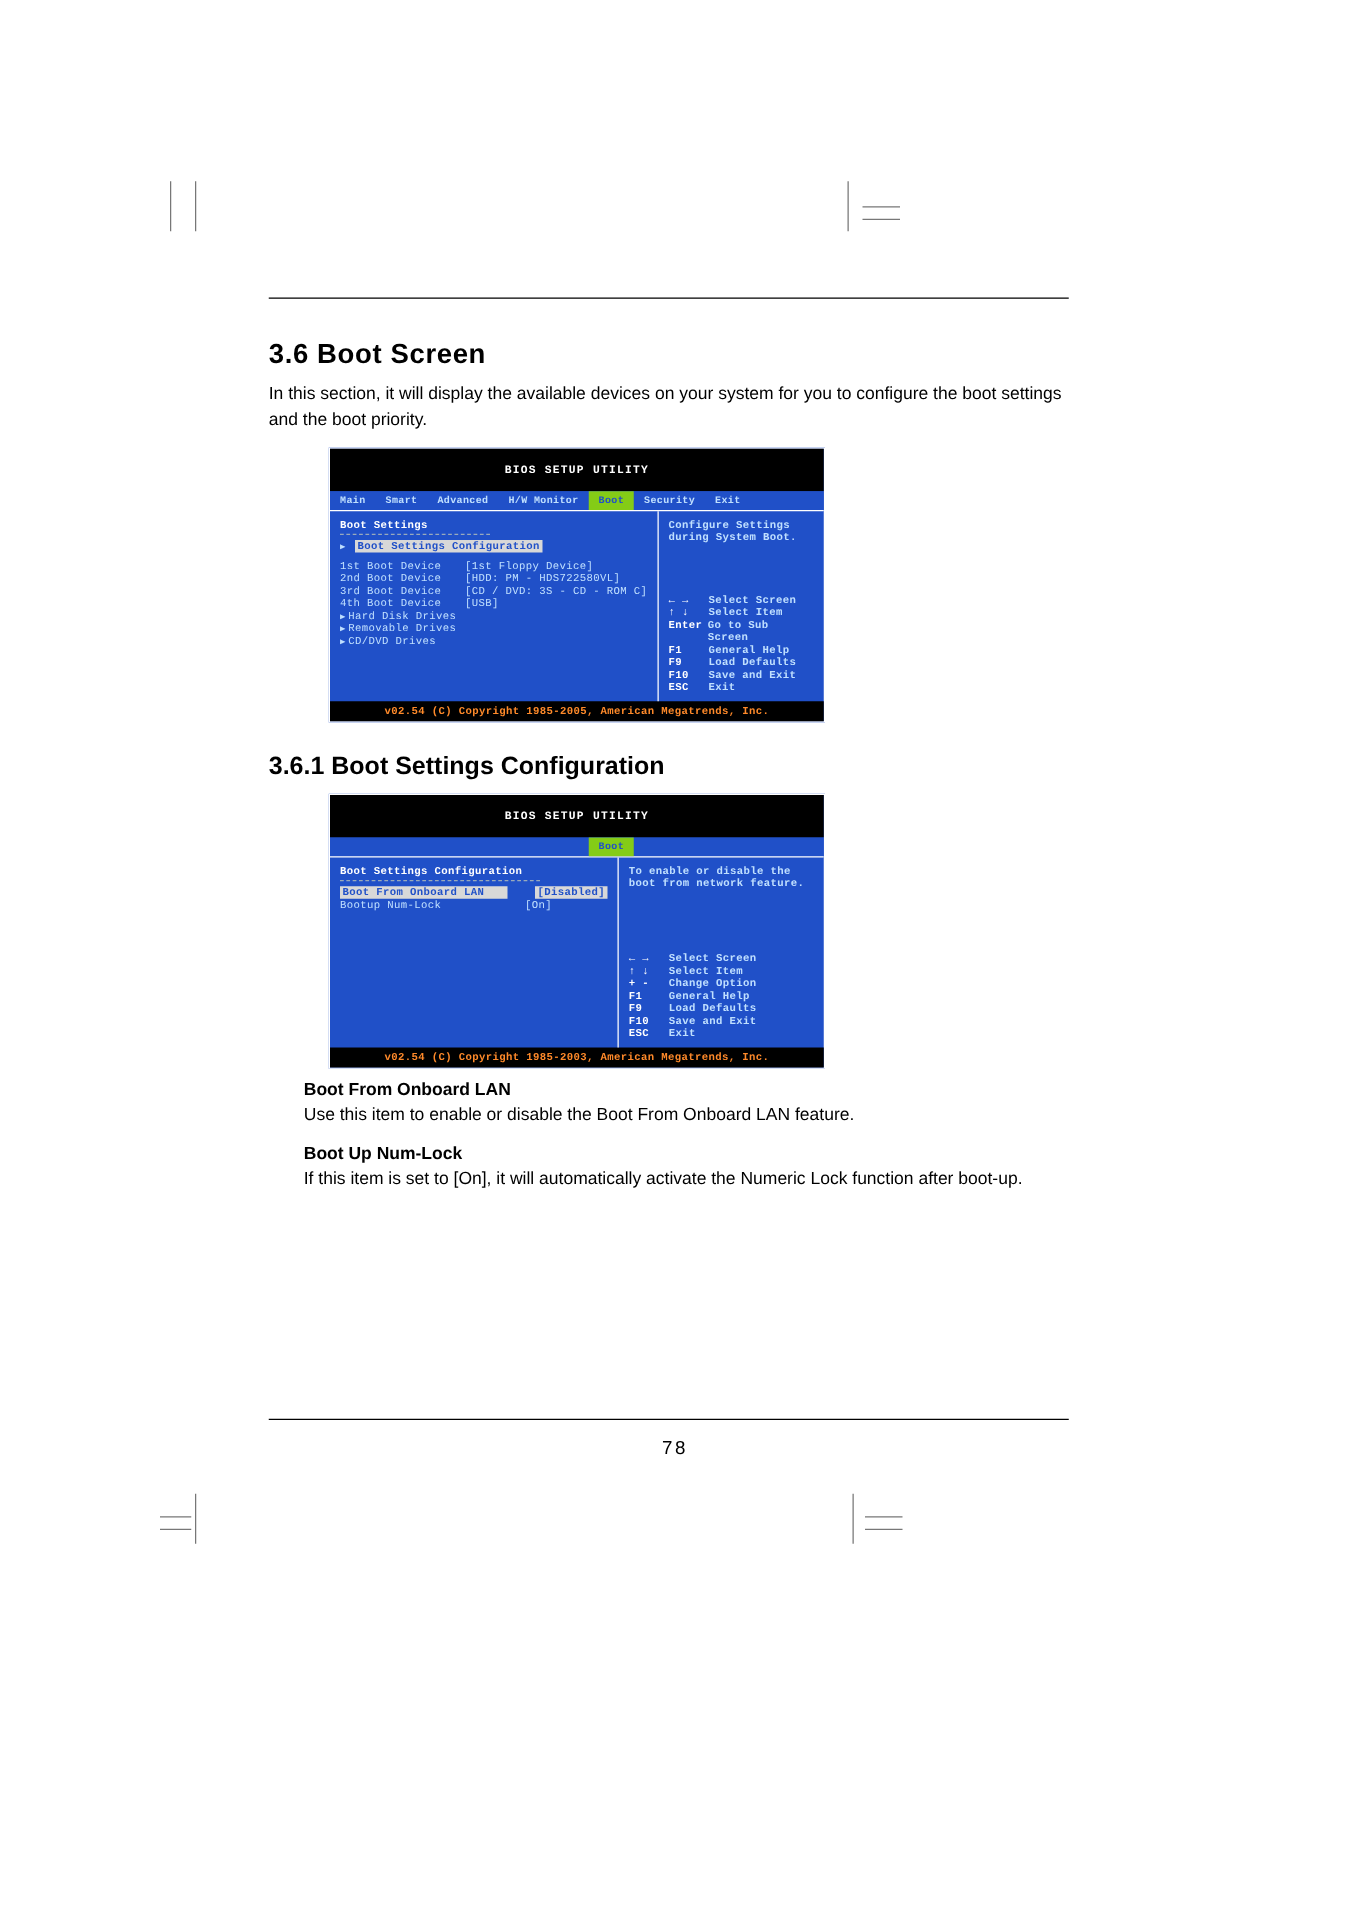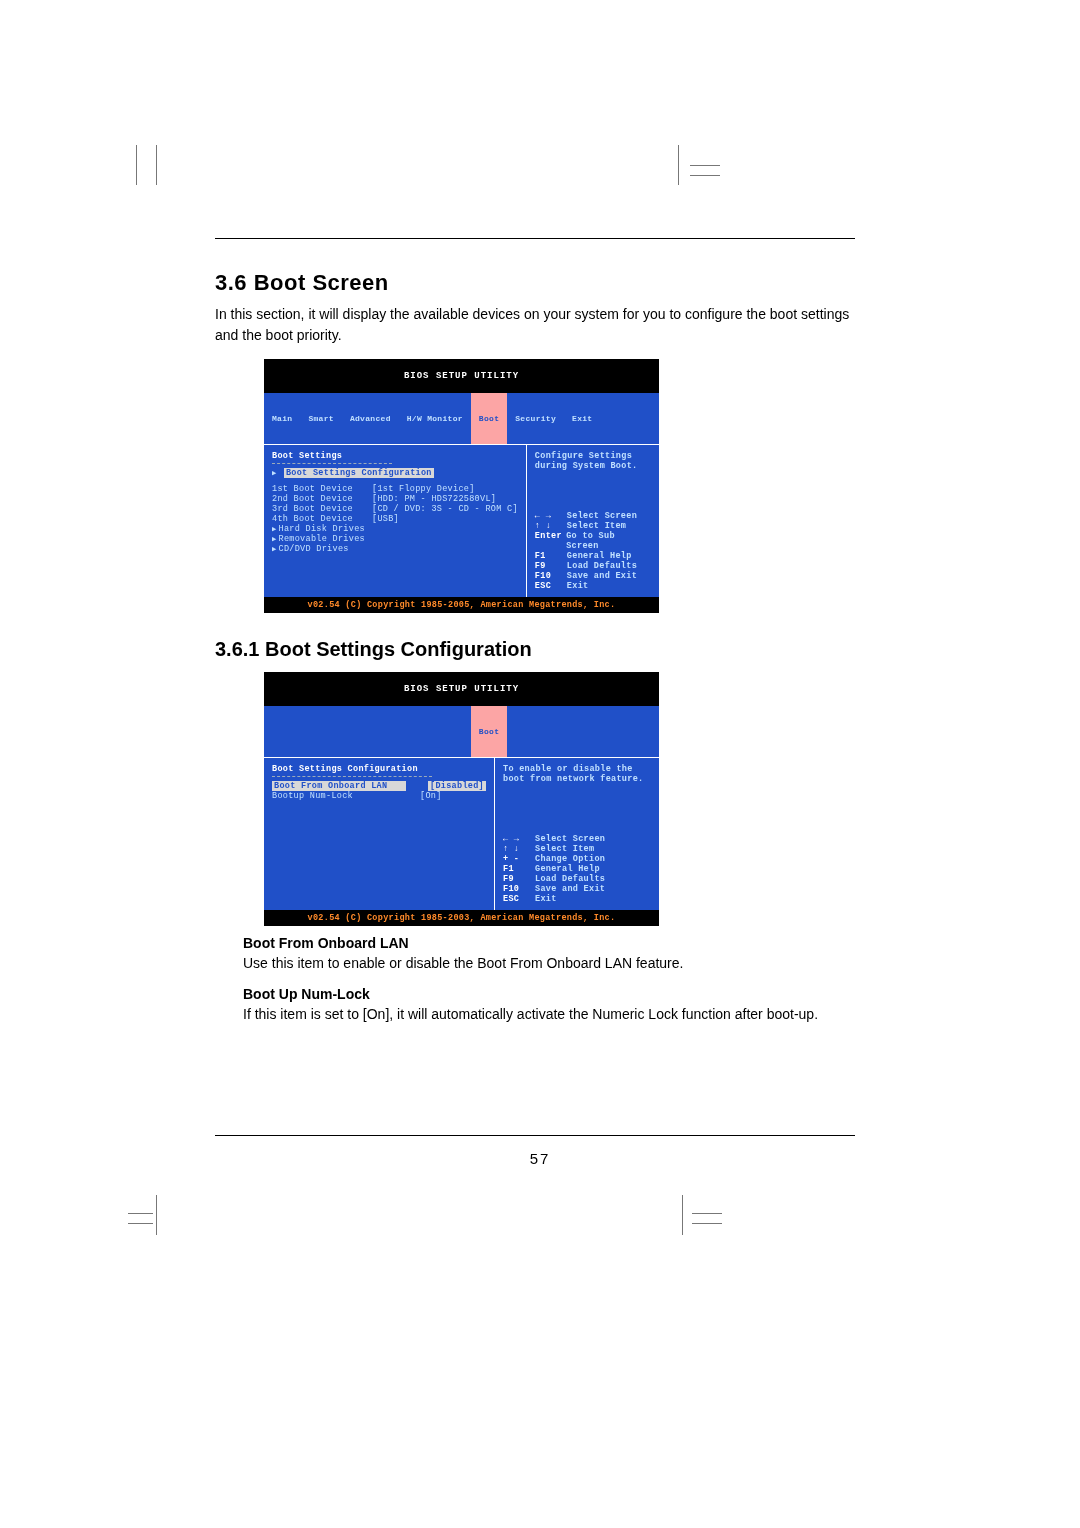--- a/index.html
+++ b/index.html
@@ -78,25 +78,25 @@
   }
   .bios .tabs {
     display: flex;
     background: #2050c8;
     color: #c0e0ff;
     font-weight: bold;
     font-size: 8px;
     border-bottom: 1px solid #fff;
   }
   .bios .tabs span {
-    padding: 21px 8px;
+    padding: 3px 8px;
     text-align: center;
   }
   .bios .tabs span.active {
-    background: #fca5a5;
+    background: #84cc16;
     color: #2050c8;
   }
   .bios .body {
     display: flex;
     height: 152px;
   }
   .bios .left {
     flex: 1.3;
     padding: 6px 8px;
     border-right: 1px solid #fff;
@@ -379,15 +379,15 @@
     <div class="indent">
       <p class="bold">Boot From Onboard LAN</p>
       <p class="para">Use this item to enable or disable the Boot From Onboard LAN feature.</p>
       <p class="bold">Boot Up Num-Lock</p>
       <p class="para">If this item is set to [On], it will automatically activate the Numeric Lock function after boot-up.</p>
     </div>
 
   </div>
 
   <div class="rule-bot"></div>
-  <div class="pagenum">57</div>
+  <div class="pagenum">78</div>
 
 </div>
 
 </body></html>

